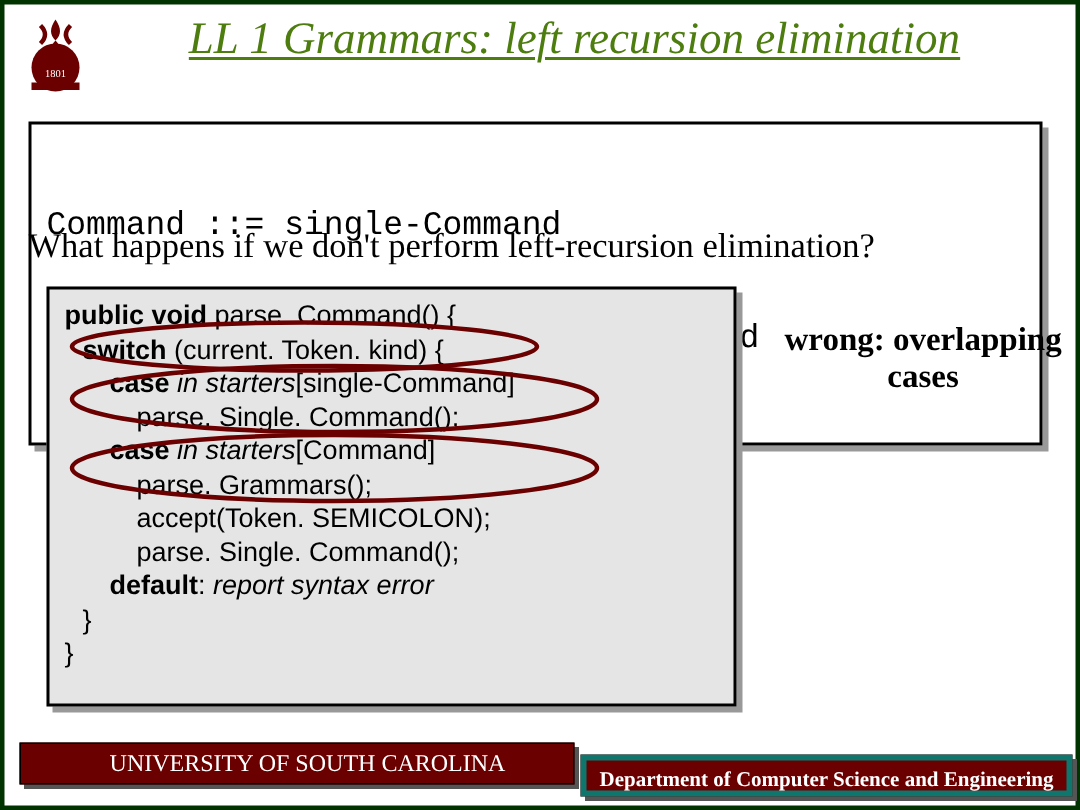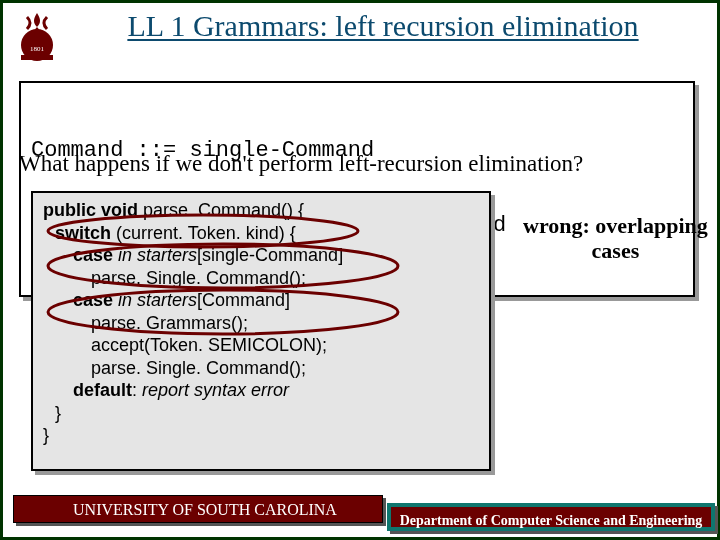--- a/index.html
+++ b/index.html
@@ -26,26 +26,27 @@
     top: 8px;
     width: 48px;
     height: 56px;
   }
   .title {
     position: absolute;
     left: 70px;
     top: 6px;
     width: 620px;
     font-size: 30px;
-    color: #0c4a6e;
+    color: #4d7c0f;
     text-align: center;
     line-height: 1.1;
     text-decoration: underline;
     text-decoration-thickness: 2px;
     text-underline-offset: 3px;
+    font-style: italic;
   }
   .grammar-box {
     position: absolute;
     left: 16px;
     top: 78px;
     width: 676px;
     box-sizing: border-box;
     background: #fff;
     border: 2px solid #000;
     box-shadow: 4px 4px 0 #999;

